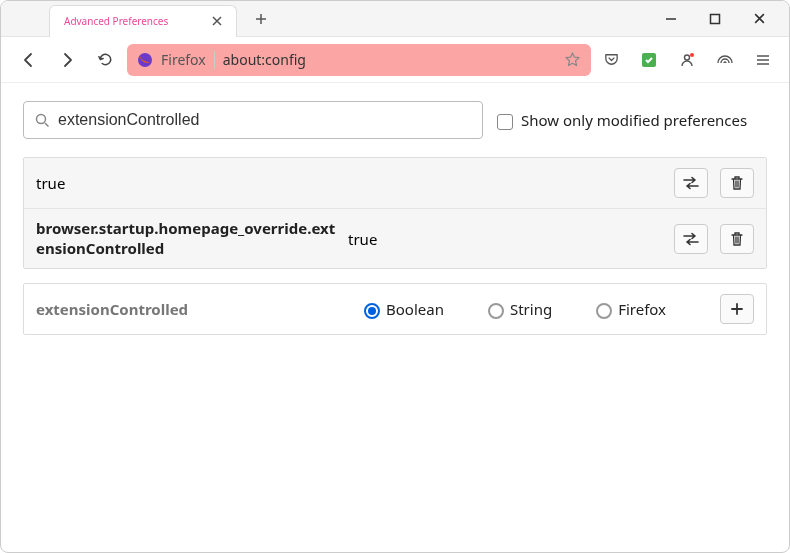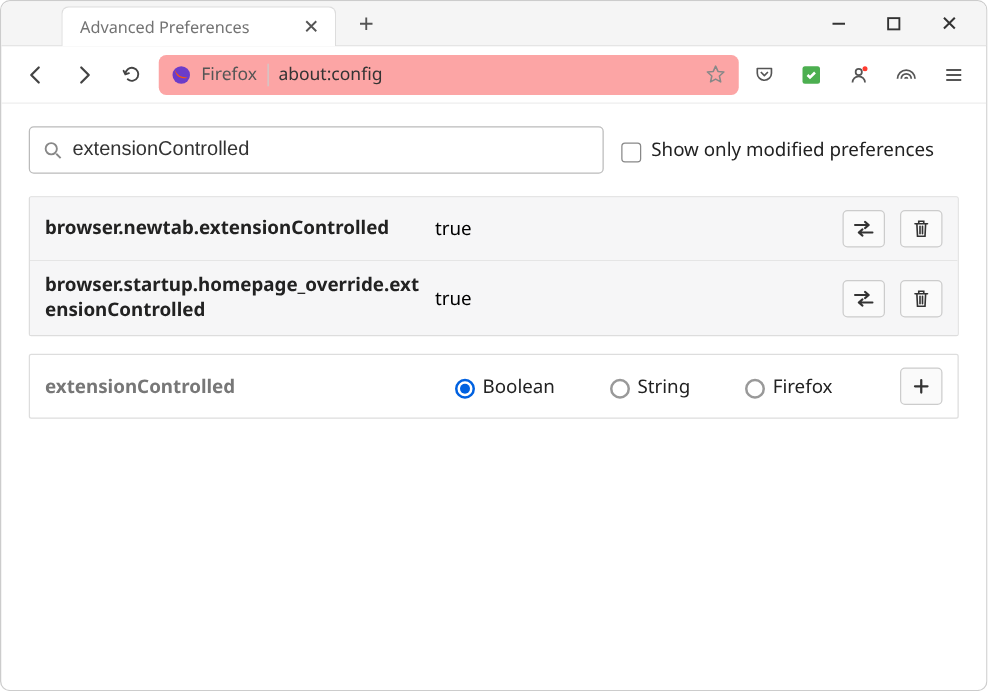--- a/index.html
+++ b/index.html
@@ -1,20 +1,20 @@
 <!DOCTYPE html>
 <html><head>
   <meta charset="utf-8">
   <style>
     * { box-sizing: border-box; margin: 0; padding: 0; }
     body { font-family: "Segoe UI", system-ui, sans-serif; font-size: 14px; background: #fff; width: 790px; height: 553px; overflow: hidden; position: relative; }
     .window { width: 100%; height: 100%; border: 1px solid #ccc; border-radius: 8px; overflow: hidden; display: flex; flex-direction: column; background: #fff; }
     .titlebar { height: 36px; display: flex; align-items: center; background: #f5f5f5; border-bottom: 1px solid #e5e5e5; }
     .tab { display: flex; align-items: center; height: 32px; background: #fff; border: 1px solid #ddd; border-bottom: none; border-top-left-radius: 6px; border-top-right-radius: 6px; padding: 0 10px 0 14px; margin-left: 48px; margin-top: 4px; gap: 40px; }
-    .tab-title { font-size: 13px; color: #737373; }
+    .tab-title { font-size: 10px; color: #ec4899; }
     .tab-close { width: 18px; height: 18px; display: flex; align-items: center; justify-content: center; border-radius: 3px; cursor: pointer; color: #555; }
     .new-tab { width: 28px; height: 28px; display: flex; align-items: center; justify-content: center; margin-left: 10px; color: #555; cursor: pointer; border-radius: 4px; }
     .win-controls { margin-left: auto; display: flex; gap: 24px; padding-right: 20px; }
     .win-btn { width: 20px; height: 20px; display: flex; align-items: center; justify-content: center; color: #333; cursor: pointer; }
     .toolbar { height: 46px; display: flex; align-items: center; gap: 6px; padding: 0 12px; border-bottom: 1px solid #eee; }
     .tbtn { width: 32px; height: 32px; display: flex; align-items: center; justify-content: center; border-radius: 6px; cursor: pointer; color: #444; }
     .urlbar { flex: 1; height: 32px; background: #fca5a5; border-radius: 6px; display: flex; align-items: center; padding: 0 10px; gap: 8px; }
     .fxicon { width: 16px; height: 16px; }
     .url-prefix { color: #555; font-size: 14px; }
     .url-sep { width: 1px; height: 18px; background: #ccc; }
@@ -160,21 +160,20 @@
         <input type="text" value="extensionControlled" style="">
       </div>
       <label class="chklabel">
         <span class="chkbox"></span>
         <span>Show only modified preferences</span>
       </label>
     </div>
 
     <div class="results">
       <div class="row">
-        <div class="pref-name">browser.newtab.extensionControlled</div>
         <div class="pref-val">true</div>
         <div class="actbtn">
           <svg width="18" height="14" viewBox="0 0 18 14">
               <path d="M2 4 H13 M13 4 l-3 -2.5 M13 4 l-3 2.5 M16 10 H5 M5 10 l3 -2.5 M5 10 l3 2.5" stroke="currentColor" stroke-width="1.6" fill="none" stroke-linecap="round"></path>
             </svg>
         </div>
         <div class="actbtn">
           <svg width="14" height="16" viewBox="0 0 14 16">
               <path d="M2 4 H12 M5 4 V2 H9 V4 M3.5 4 L4 14 H10 L10.5 4 M6 6 V12 M8 6 V12" stroke="currentColor" stroke-width="1.3" fill="none" stroke-linecap="round"></path>
             </svg>

